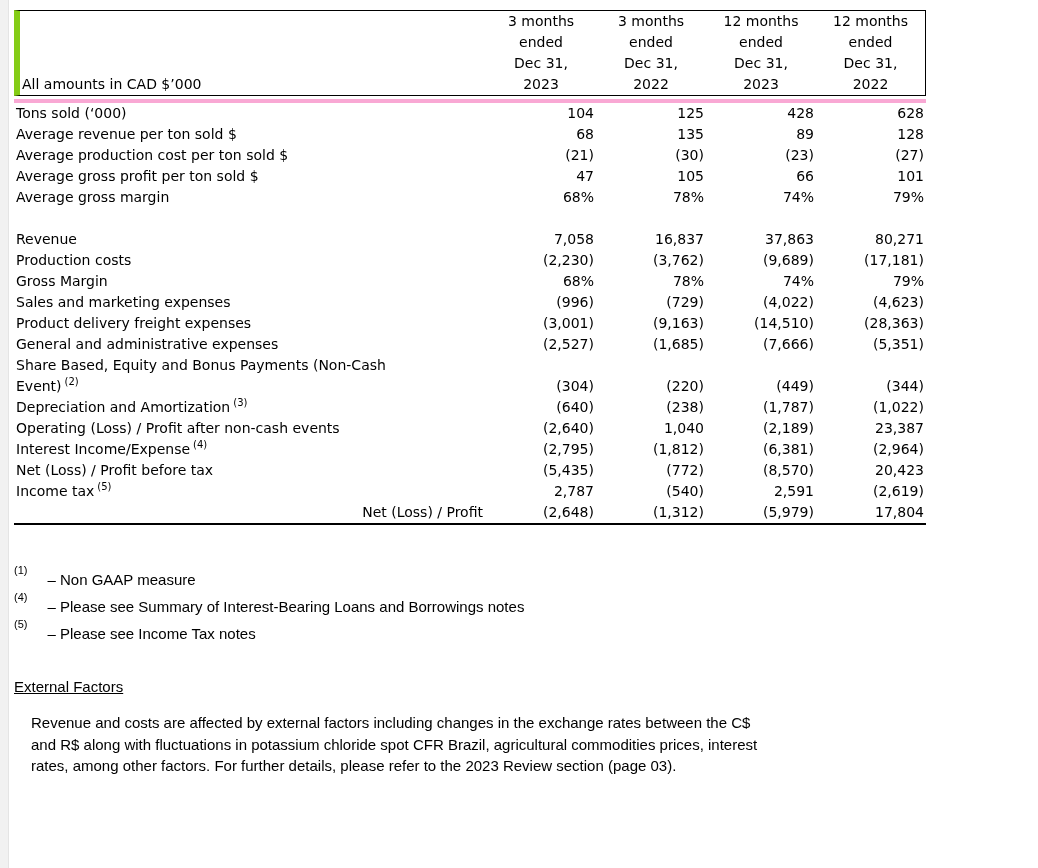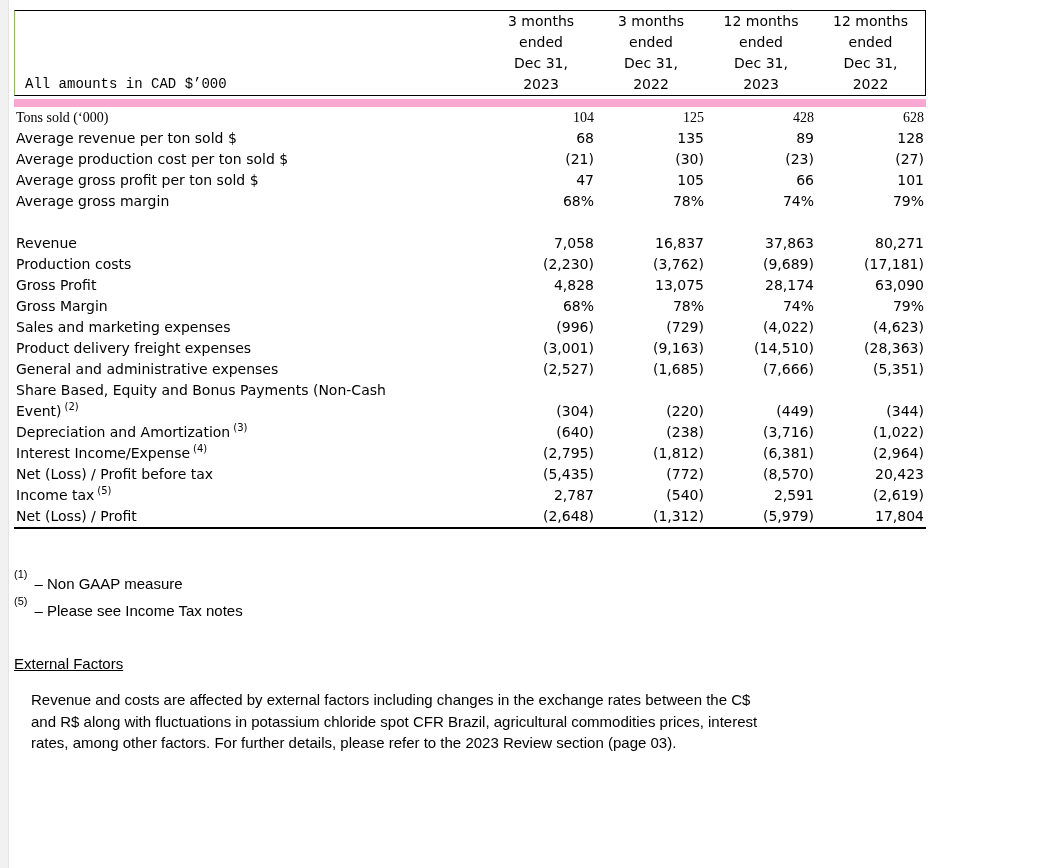--- a/index.html
+++ b/index.html
@@ -18,42 +18,42 @@
   table.fin-table {
     border-collapse:separate; border-spacing:0;
     width:912px; table-layout:fixed;
     font-size:14px;
   }
   table.fin-table td { padding:0; line-height:21px; vertical-align:bottom; }
   thead td {
     border-top:1px solid #000; border-bottom:1px solid #000;
     vertical-align:middle;
   }
-  thead td:first-child { border-left:1px solid #84cc16; padding-left:10px;font-family:Liberation Mono, monospace; }
+  thead td:first-child { border-left:6px solid #84cc16; padding-left:2px; }
   thead td:last-child  { border-right:1px solid #000; }
   td.col-head {
     text-align:center; white-space:pre-line;
     line-height:19px; padding-top:2px; padding-bottom:3px;margin-top:40px;
   }
   tbody td.label { white-space:pre-line; padding-left:2px; }
   tbody td.num   { text-align:right; padding-right:2px; }
   sup.supref { font-size:10px; line-height:10px; margin-left:3px; }
   tr.gap-row td    { height:3px;  line-height:3px; }
   tr.spacer-row td { height:21px; line-height:21px; }
-  tr.rule-top td    { border-top:8px solid #f9a8d4;font-family:Liberation Serif, serif; }
-  tr.rule-bottom td { border-bottom:2px solid #000; }
+  tr.rule-top td    { border-top:4px solid #f9a8d4; }
+  tr.rule-bottom td { border-bottom:2px solid #000;text-align:right; }
 
   
   .footnotes {
     margin-top:42px;
     font-family:"Liberation Sans", sans-serif; font-size:15px;
   }
   .fn-line { margin-bottom:6px; line-height:17px; }
   .fn-sup  { font-size:11px; position:relative; top:-5px; }
-  .fn-text { margin-left:7px; }
+  .fn-text { margin-left:20px; }
 
   
   .external {
     margin-top:36px;
     font-family:"Liberation Sans", sans-serif; font-size:15px;
   }
   .ext-heading { text-decoration:underline; }
   .ext-body { white-space:pre-line; line-height:21.5px; margin:17px; }
 </style>
 </head>
@@ -142,27 +142,20 @@
     <td class="num">80,271</td>
   </tr>
         <tr>
     <td class="label"><span class="lbl">Production costs</span><sup class="supref"></sup></td>
     <td class="num">(2,230)</td>
     <td class="num">(3,762)</td>
     <td class="num">(9,689)</td>
     <td class="num">(17,181)</td>
   </tr>
         <tr>
-    <td class="label"><span class="lbl">Gross Profit</span><sup class="supref"></sup></td>
-    <td class="num">4,828</td>
-    <td class="num">13,075</td>
-    <td class="num">28,174</td>
-    <td class="num">63,090</td>
-  </tr>
-        <tr>
     <td class="label"><span class="lbl">Gross Margin</span><sup class="supref"></sup></td>
     <td class="num">68%</td>
     <td class="num">78%</td>
     <td class="num">74%</td>
     <td class="num">79%</td>
   </tr>
         <tr>
     <td class="label"><span class="lbl">Sales and marketing expenses</span><sup class="supref"></sup></td>
     <td class="num">(996)</td>
     <td class="num">(729)</td>
@@ -188,22 +181,29 @@
 Event)</span><sup class="supref">(2)</sup></td>
     <td class="num">(304)</td>
     <td class="num">(220)</td>
     <td class="num">(449)</td>
     <td class="num">(344)</td>
   </tr>
         <tr>
     <td class="label"><span class="lbl">Depreciation and Amortization</span><sup class="supref">(3)</sup></td>
     <td class="num">(640)</td>
     <td class="num">(238)</td>
-    <td class="num">(3,716)</td>
+    <td class="num">(1,787)</td>
     <td class="num">(1,022)</td>
+  </tr>
+        <tr>
+    <td class="label"><span class="lbl">Operating (Loss) / Profit after non-cash events</span><sup class="supref"></sup></td>
+    <td class="num">(2,640)</td>
+    <td class="num">1,040</td>
+    <td class="num">(2,189)</td>
+    <td class="num">23,387</td>
   </tr>
         <tr>
     <td class="label"><span class="lbl">Interest Income/Expense</span><sup class="supref">(4)</sup></td>
     <td class="num">(2,795)</td>
     <td class="num">(1,812)</td>
     <td class="num">(6,381)</td>
     <td class="num">(2,964)</td>
   </tr>
         <tr>
     <td class="label"><span class="lbl">Net (Loss) / Profit before tax</span><sup class="supref"></sup></td>
@@ -224,20 +224,21 @@
     <td class="num">(2,648)</td>
     <td class="num">(1,312)</td>
     <td class="num">(5,979)</td>
     <td class="num">17,804</td>
   </tr>
       </tbody>
   </table>
 
   <div class="footnotes">
       <div class="fn-line"><sup class="fn-sup">(1)</sup><span class="fn-text">– Non GAAP measure</span></div>
+      <div class="fn-line"><sup class="fn-sup">(4)</sup><span class="fn-text">– Please see Summary of Interest-Bearing Loans and Borrowings notes</span></div>
       <div class="fn-line"><sup class="fn-sup">(5)</sup><span class="fn-text">– Please see Income Tax notes</span></div>
     </div>
 
   <div class="external">
     <div class="ext-heading">External Factors</div>
     <p class="ext-body">Revenue and costs are affected by external factors including changes in the exchange rates between the C$
 and R$ along with fluctuations in potassium chloride spot CFR Brazil, agricultural commodities prices, interest
 rates, among other factors. For further details, please refer to the 2023 Review section (page 03).</p>
   </div>
 

